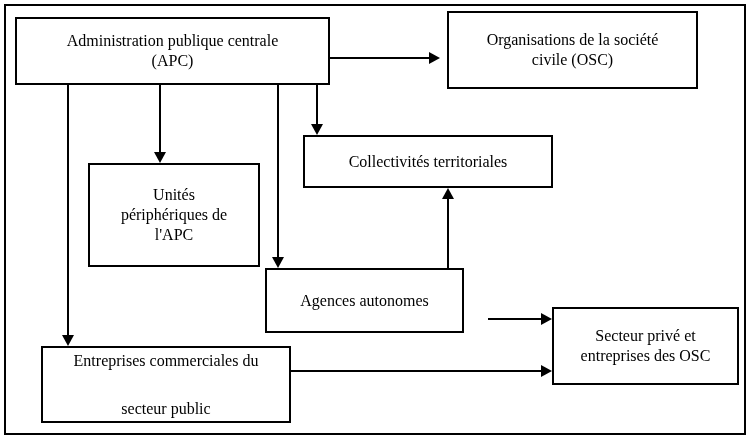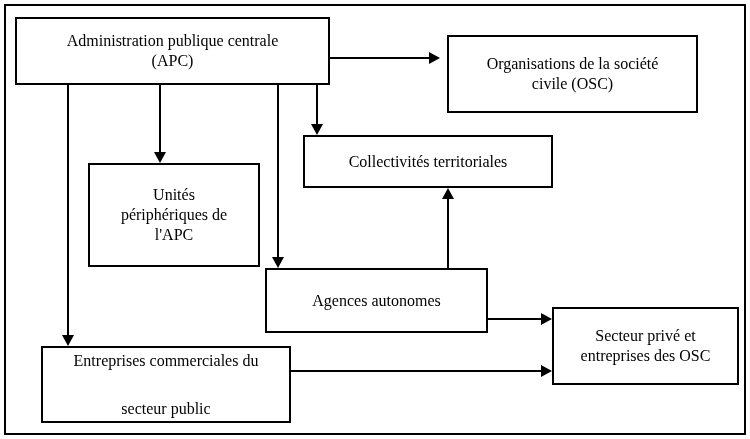--- a/index.html
+++ b/index.html
@@ -31,36 +31,36 @@
 <body>
 
 <div class="canvas">
   <div class="frame"></div>
 
   <div class="node" style="left:15px; top:17px; width:315px; height:68px;">
     <span>Administration publique centrale</span>
     <span>(APC)</span>
   </div>
 
-  <div class="node" style="left:447px; top:35px; width:251px; height:78px;">
+  <div class="node" style="left:447px; top:11px; width:251px; height:78px;">
     <span>Organisations de la société</span>
     <span>civile (OSC)</span>
   </div>
 
   <div class="node" style="left:303px; top:135px; width:250px; height:53px;">
     <span>Collectivités territoriales</span>
   </div>
 
   <div class="node" style="left:88px; top:163px; width:172px; height:104px;">
     <span>Unités</span>
     <span>périphériques de</span>
     <span>l'APC</span>
   </div>
 
-  <div class="node" style="left:265px; top:268px; width:223px; height:65px;">
+  <div class="node" style="left:265px; top:268px; width:199px; height:65px;">
     <span>Agences autonomes</span>
   </div>
 
   <div class="node" style="left:41px; top:346px; width:250px; height:77px;gap:28px;">
     <span>Entreprises commerciales du</span>
     <span>secteur public</span>
   </div>
 
   <div class="node" style="left:552px; top:307px; width:187px; height:78px;">
     <span>Secteur privé et</span>

